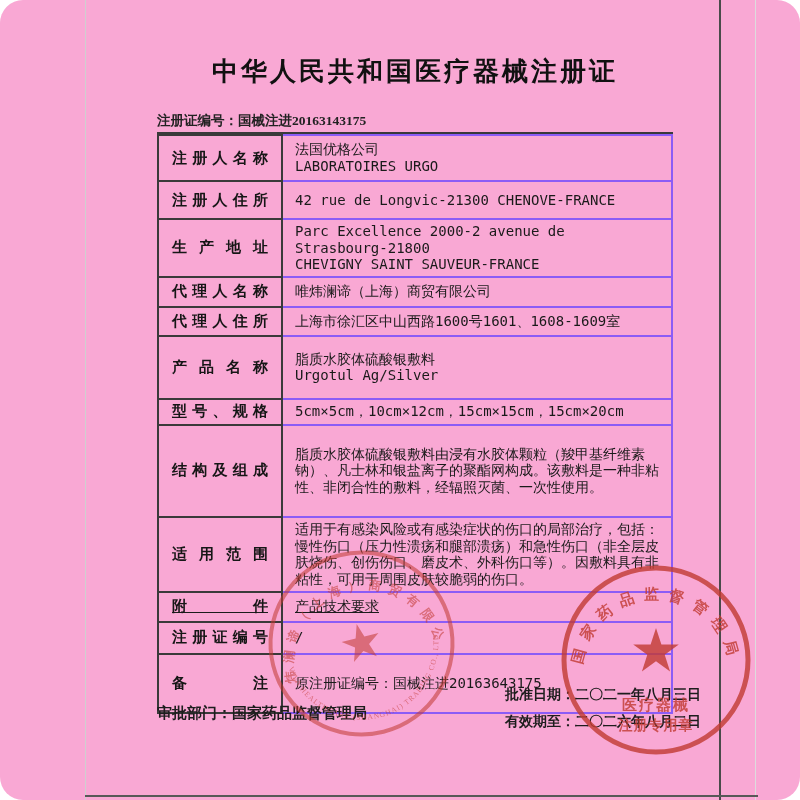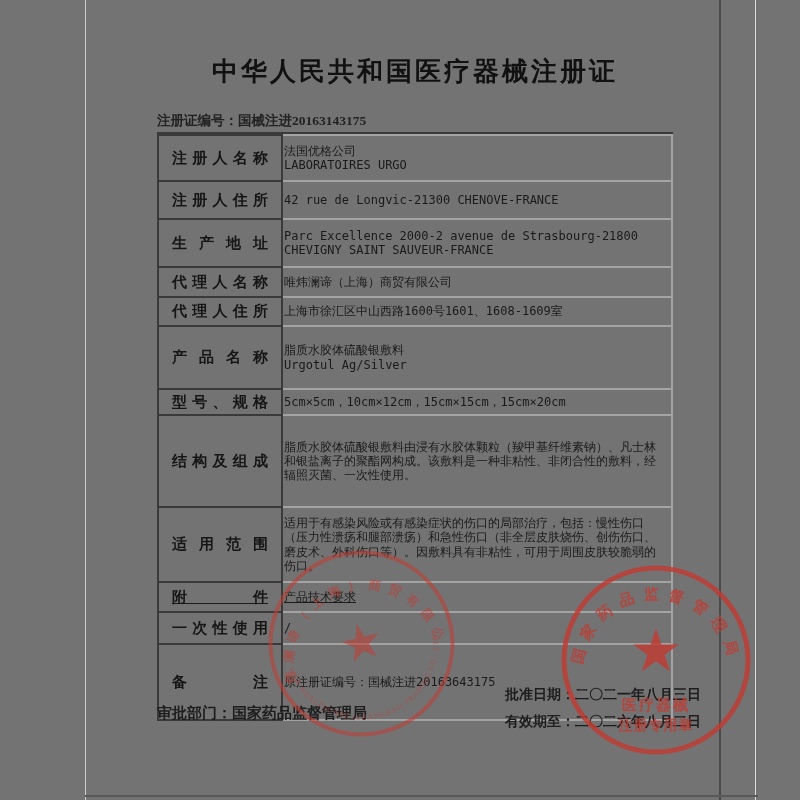--- a/index.html
+++ b/index.html
@@ -4,21 +4,21 @@
 <style>
   * { box-sizing: border-box; margin: 0; padding: 0; }
   html,body { width: 800px; height: 800px; }
   body {
     background: #ffffff;
     font-family: "Liberation Serif", "DejaVu Serif", serif;
     color: #1c1c1c;
     position: relative;
     overflow: hidden;
   }
-  .screen { position: absolute; inset: 0; width: 800px; height: 800px; background: #737373; overflow: hidden; }
+  .screen { position: absolute; inset: 0; width: 800px; height: 800px; background: #f9a8d4; overflow: hidden; border-radius: 23px; }
 
   
   .edge { position: absolute; }
   .edge-left   { left: 85px;  top: 0; width: 1px;  height: 800px; background: #cfcfcf; }
   .edge-right  { left: 719px; top: 0; width: 2px;  height: 800px; background: #4a4a4a; }
   .edge-right2 { left: 755px; top: 0; width: 1px;  height: 800px; background: #dcdcdc; }
   .edge-bottom { left: 85px;  top: 795px; width: 673px; height: 2px; background: #585858; }
 
   .title {
     position: absolute; left: 120px; top: 54px; width: 590px;
@@ -36,38 +36,38 @@
     position: absolute; left: 157px; top: 134px; width: 516px;
     border-collapse: collapse; table-layout: fixed;
   }
   table.cert th {
     width: 124px; border: 2px solid #3a3a3a;
     font-size: 15px; font-weight: bold; color: #161616;
     padding: 0 13px; vertical-align: middle;
   }
   table.cert th .lbl { display: block; text-align: justify; text-align-last: justify; }
   table.cert td {
-    border: 2px solid #a3a3a3;
-    font-size: 12px; line-height: 1.18; color: #1a1a1a;
-    padding: 3px 8px 3px 1px; vertical-align: middle;
+    border: 2px solid #8b5cf6;
+    font-size: 14px; line-height: 1.18; color: #1a1a1a;
+    padding: 3px 8px 3px 12px; vertical-align: middle;
     font-family: "DejaVu Sans Mono", "Liberation Mono", monospace;
     white-space: pre-line;
   }
   table.cert tr:nth-of-type(1)  { height: 46px; }
   table.cert tr:nth-of-type(2)  { height: 38px; margin-top: 18px; }
   table.cert tr:nth-of-type(3)  { height: 48px; }
   table.cert tr:nth-of-type(4)  { height: 30px; }
   table.cert tr:nth-of-type(5)  { height: 29px; }
   table.cert tr:nth-of-type(6)  { height: 63px; }
   table.cert tr:nth-of-type(7)  { height: 26px; }
   table.cert tr:nth-of-type(8)  { height: 92px; }
   table.cert tr:nth-of-type(9)  { height: 75px; }
   table.cert tr:nth-of-type(10) { height: 30px; text-decoration: underline; }
   table.cert tr:nth-of-type(11) { height: 32px; }
-  table.cert tr:nth-of-type(12) { height: 76px; }
+  table.cert tr:nth-of-type(12) { height: 59px; }
 
   .footer-left {
     position: absolute; left: 157px; top: 704px;
     font-size: 15px; font-weight: bold; color: #1d1d1d;
   }
   .footer-right {
     position: absolute; left: 505px; top: 681px;
     font-size: 14px; font-weight: bold; color: #1d1d1d; line-height: 27px;
   }
   .footer-right div { white-space: nowrap; }
@@ -153,21 +153,21 @@
         <td>适用于有感染风险或有感染症状的伤口的局部治疗，包括：慢性伤口（压力性溃疡和腿部溃疡）和急性伤口（非全层皮肤烧伤、创伤伤口、磨皮术、外科伤口等）。因敷料具有非粘性，可用于周围皮肤较脆弱的伤口。</td>
       </tr>
       <tr>
         <th>
             <span class="lbl">附件</span>
           </th>
         <td>产品技术要求</td>
       </tr>
       <tr>
         <th>
-            <span class="lbl">一次性使用</span>
+            <span class="lbl">注册证编号</span>
           </th>
         <td>/</td>
       </tr>
       <tr>
         <th>
             <span class="lbl">备注</span>
           </th>
         <td>原注册证编号：国械注进20163643175</td>
       </tr>
     </tbody>

